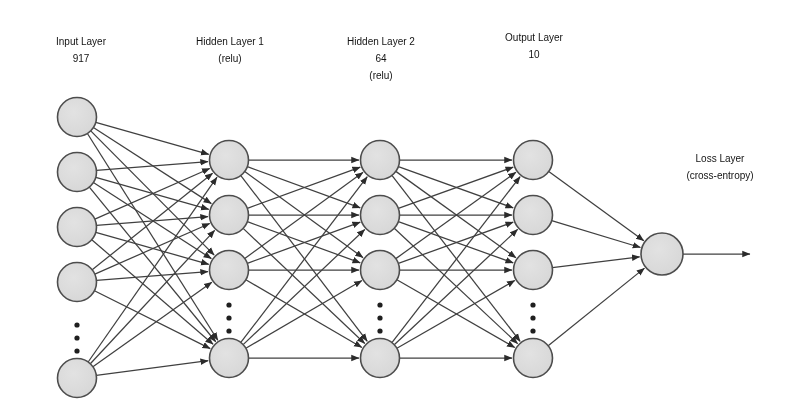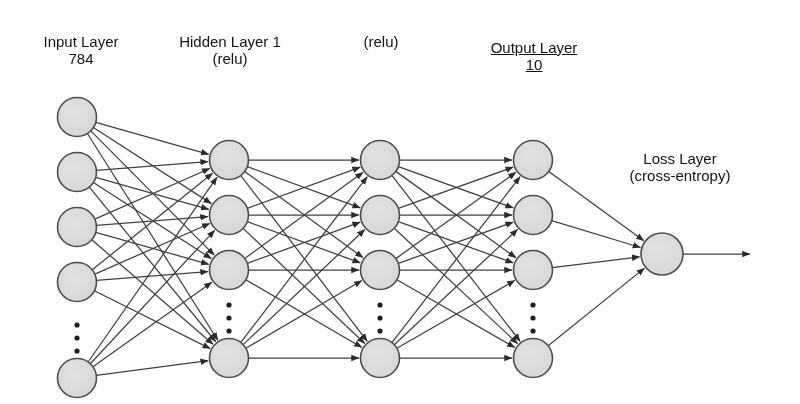--- a/index.html
+++ b/index.html
@@ -25,21 +25,21 @@
     left: 0;
     top: 0;
     width: 800px;
     height: 404px;
     display: block;
   }
   .layer-caption {
     position: absolute;
     text-align: center;
     font-family: "Liberation Sans", sans-serif;
-    font-size: 15px;
+    font-size: 10px;
     line-height: 17px;
     color: #131313;
     white-space: nowrap;
     transform: translateX(-50%);
   }
   .layer-caption .cap-line {
     display: block;
   }
 </style>
 </head>
@@ -166,35 +166,37 @@
         <circle cx="380" cy="318" r="2.6" fill="#1f1f1f"></circle>
         <circle cx="380" cy="331" r="2.6" fill="#1f1f1f"></circle>
         <circle cx="533" cy="305" r="2.6" fill="#1f1f1f"></circle>
         <circle cx="533" cy="318" r="2.6" fill="#1f1f1f"></circle>
         <circle cx="533" cy="331" r="2.6" fill="#1f1f1f"></circle>
       </g>
   </svg>
 
   <div class="layer-caption" id="cap-input" style="left: 81px; top: 33px;">
     <span class="cap-line">Input Layer</span>
-    <span class="cap-line">784</span>
+    <span class="cap-line">917</span>
   </div>
 
   <div class="layer-caption" id="cap-hidden1" style="left: 230px; top: 33px;">
     <span class="cap-line">Hidden Layer 1</span>
     <span class="cap-line">(relu)</span>
   </div>
 
   <div class="layer-caption" id="cap-hidden2" style="left: 381px; top: 33px;">
+    <span class="cap-line">Hidden Layer 2</span>
+    <span class="cap-line">64</span>
     <span class="cap-line">(relu)</span>
   </div>
 
-  <div class="layer-caption" id="cap-output" style="left: 534px; top: 39px; text-decoration: underline;">
+  <div class="layer-caption" id="cap-output" style="left: 534px; top: 29px;">
     <span class="cap-line">Output Layer</span>
     <span class="cap-line">10</span>
   </div>
 
-  <div class="layer-caption" id="cap-loss" style="left: 680px; top: 150px;">
+  <div class="layer-caption" id="cap-loss" style="left: 720px; top: 150px;">
     <span class="cap-line">Loss Layer</span>
     <span class="cap-line">(cross-entropy)</span>
   </div>
 
 </div>
 
 </body></html>

